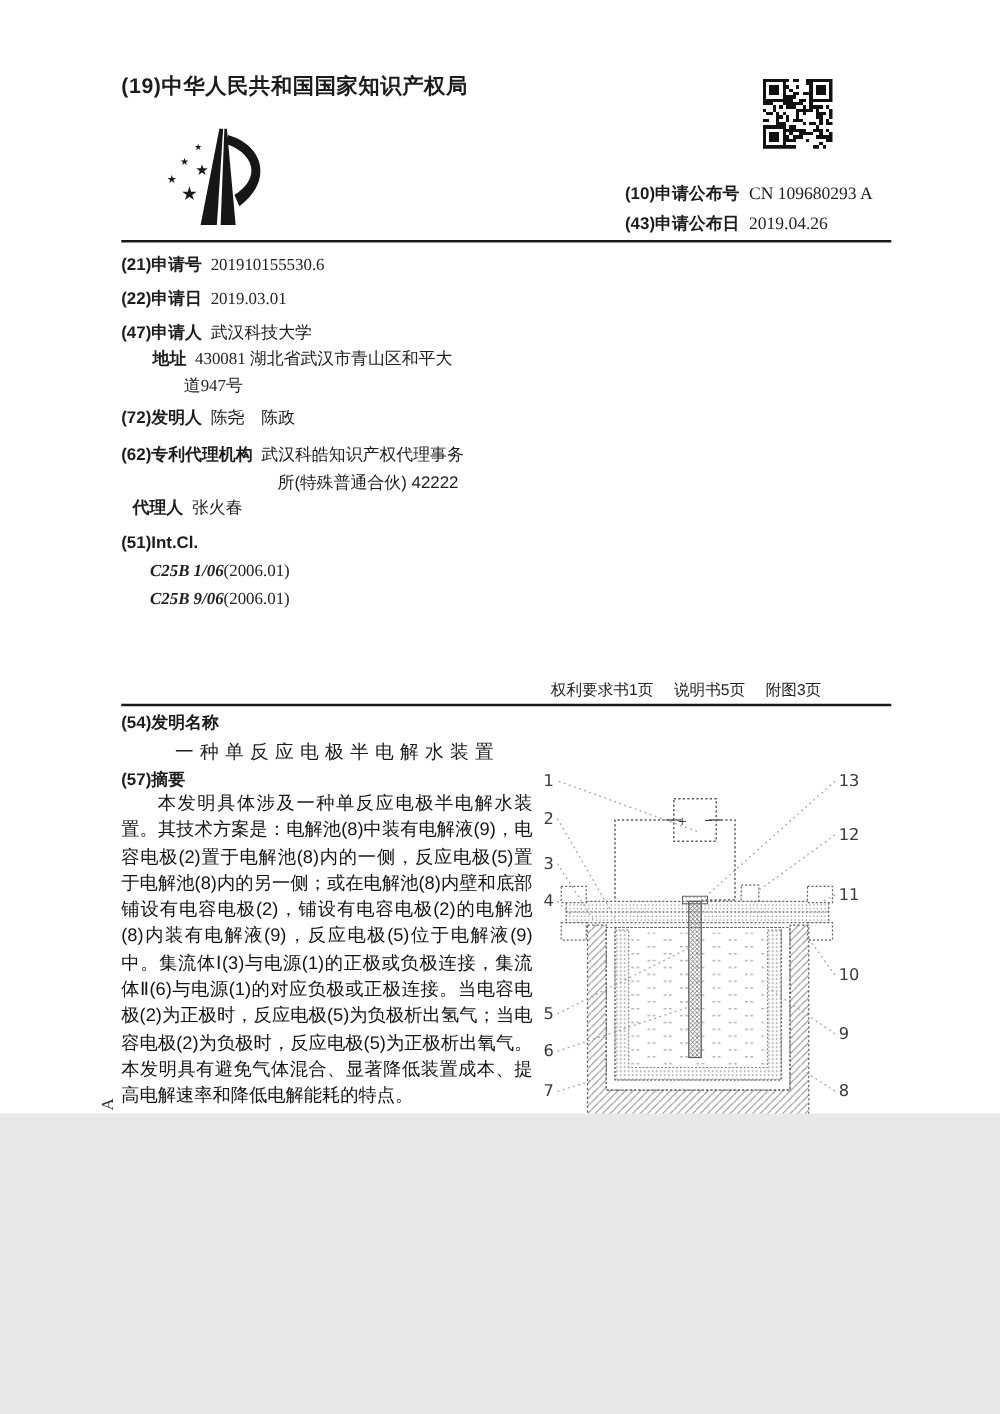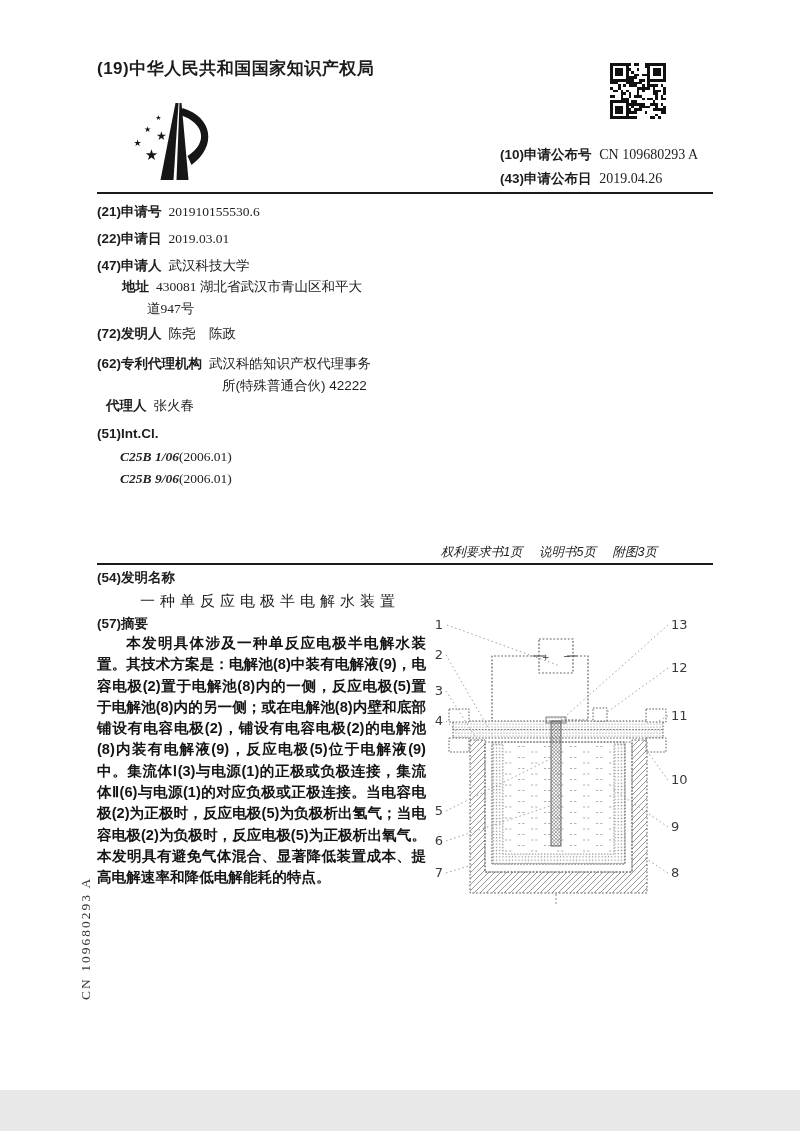--- a/index.html
+++ b/index.html
@@ -1,18 +1,18 @@
 <!DOCTYPE html>
 <html><head>
 <meta charset="utf-8">
 <style>
   * { margin:0; padding:0; box-sizing:border-box; }
   html,body { background:#e8e8e8; }
   .page {
-    position:relative; width:800px; height:1090px; background:#ffffff;
+    position:relative; width:800px; height:891px; background:#ffffff;
     margin:0 auto; overflow:hidden; color:#1c1c1c;
     font-family:"Liberation Sans", sans-serif;
     padding-left:32px;
   }
   .abs   { position:absolute; white-space:nowrap; }
 
   .office-line { left:97px; top:57px; font-size:17px; font-weight:700; letter-spacing:0.5px; }
   .doc-kind    { left:285px; top:106px; font-size:24px; font-weight:700; letter-spacing:1px; }
 
   .pub-line  { left:500px; font-size:13.5px; }
@@ -27,29 +27,28 @@
 
   .bl { position:absolute; left:97px; font-size:13.5px; line-height:18px; white-space:nowrap; }
   .bl .lbl { font-weight:700; }
   .bl .val { font-family:"Liberation Serif", serif; color:#222; margin-left:7px; }
   .bl .cjkval { margin-left:7px; }
 
   .intcl-item { font-family:"Liberation Serif", serif; color:#222; }
   .intcl-item .code { font-weight:700; font-style:italic;margin-top:40px; }
 
   .pages-line { left:97px; top:544px; width:560px; text-align:right; font-size:12.5px; color:#222; white-space:nowrap; }
-  .pages-line span { margin-left:13px;font-style:italic; }
+  .pages-line span { margin-left:13px; }
 
   .sec-label { left:97px; font-size:13.5px; font-weight:700; }
   .inv-title { left:140px; top:592px; font-size:15px; letter-spacing:5px; }
   .abstract-body {
     position:absolute; left:97px; top:633px; width:329px;
     font-size:14.6px; line-height:21.3px; text-align:justify; text-indent:2em;
     color:#141414;
-    font-weight:bold;
   }
 
   .qr { position:absolute; left:610px; top:63px; width:56px; height:56px; }
   .logo { position:absolute; left:118px; top:98px; width:115px; height:90px; }
   .figure { position:absolute; left:425px; top:606px; width:295px; height:300px; }
 
   .side-code {
     position:absolute; left:78px; top:1000px;
     transform:rotate(-90deg); transform-origin:0 0;
     font-family:"Liberation Serif", serif; font-size:13.5px; letter-spacing:2px; color:#333;

